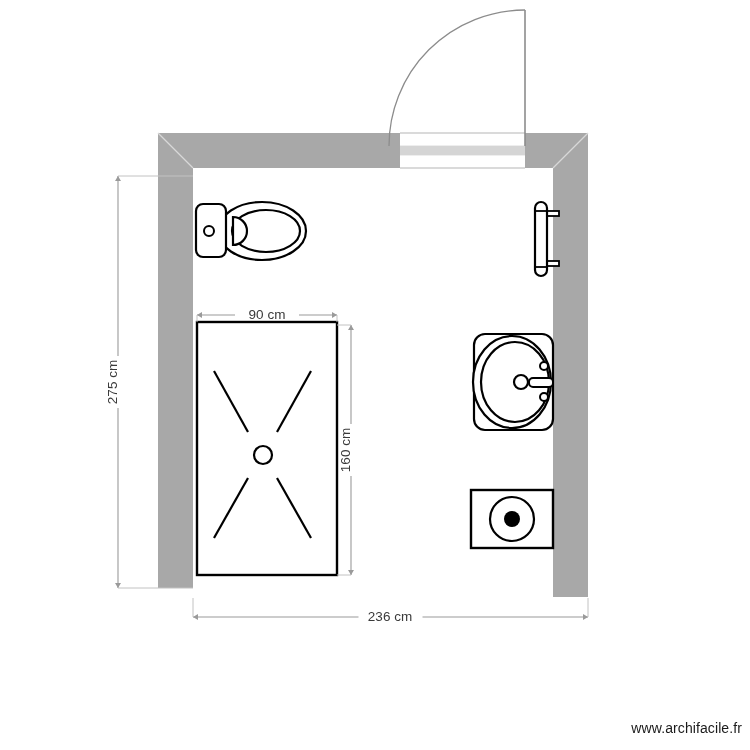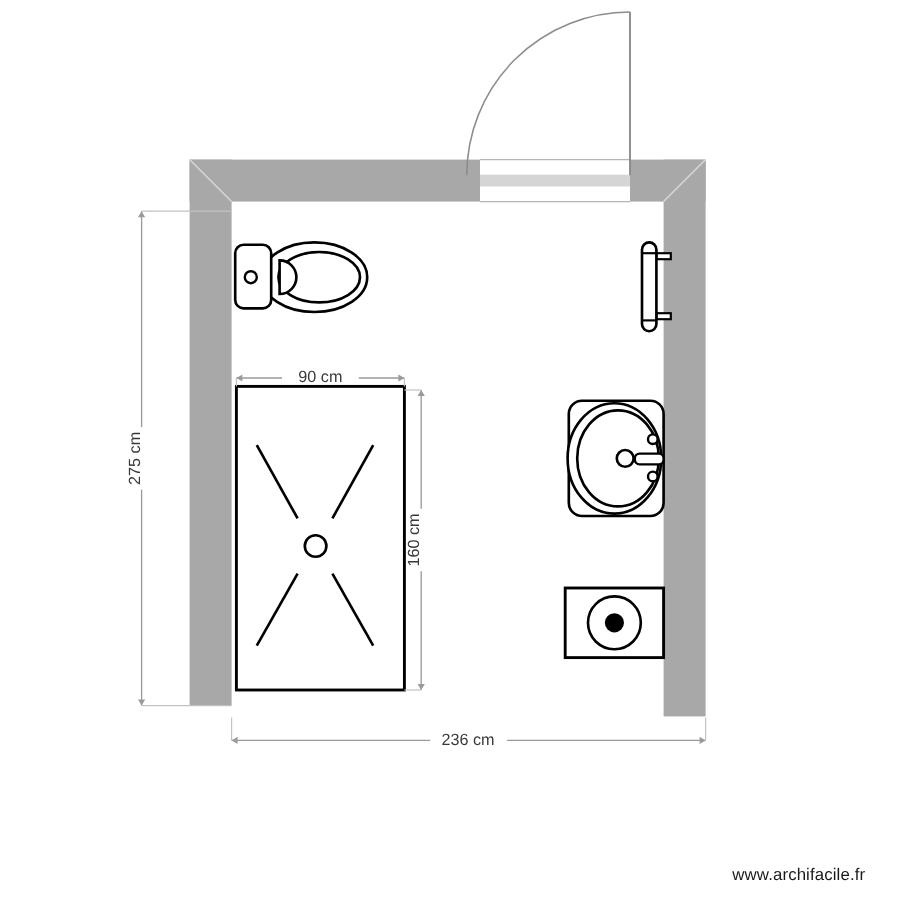--- a/index.html
+++ b/index.html
@@ -18,21 +18,21 @@
   #plan-canvas {
     position: absolute;
     left: 0;
     top: 0;
     width: 750px;
     height: 750px;
   }
 
   .watermark {
     position: absolute;
-    right: 29px;
+    right: 8px;
     bottom: 14px;
     font-family: "Liberation Sans", sans-serif;
     font-size: 14px;
     color: #1a1a1a;
     letter-spacing: 0.1px;
     user-select: none;
   }
 
   
   .dim-label {

